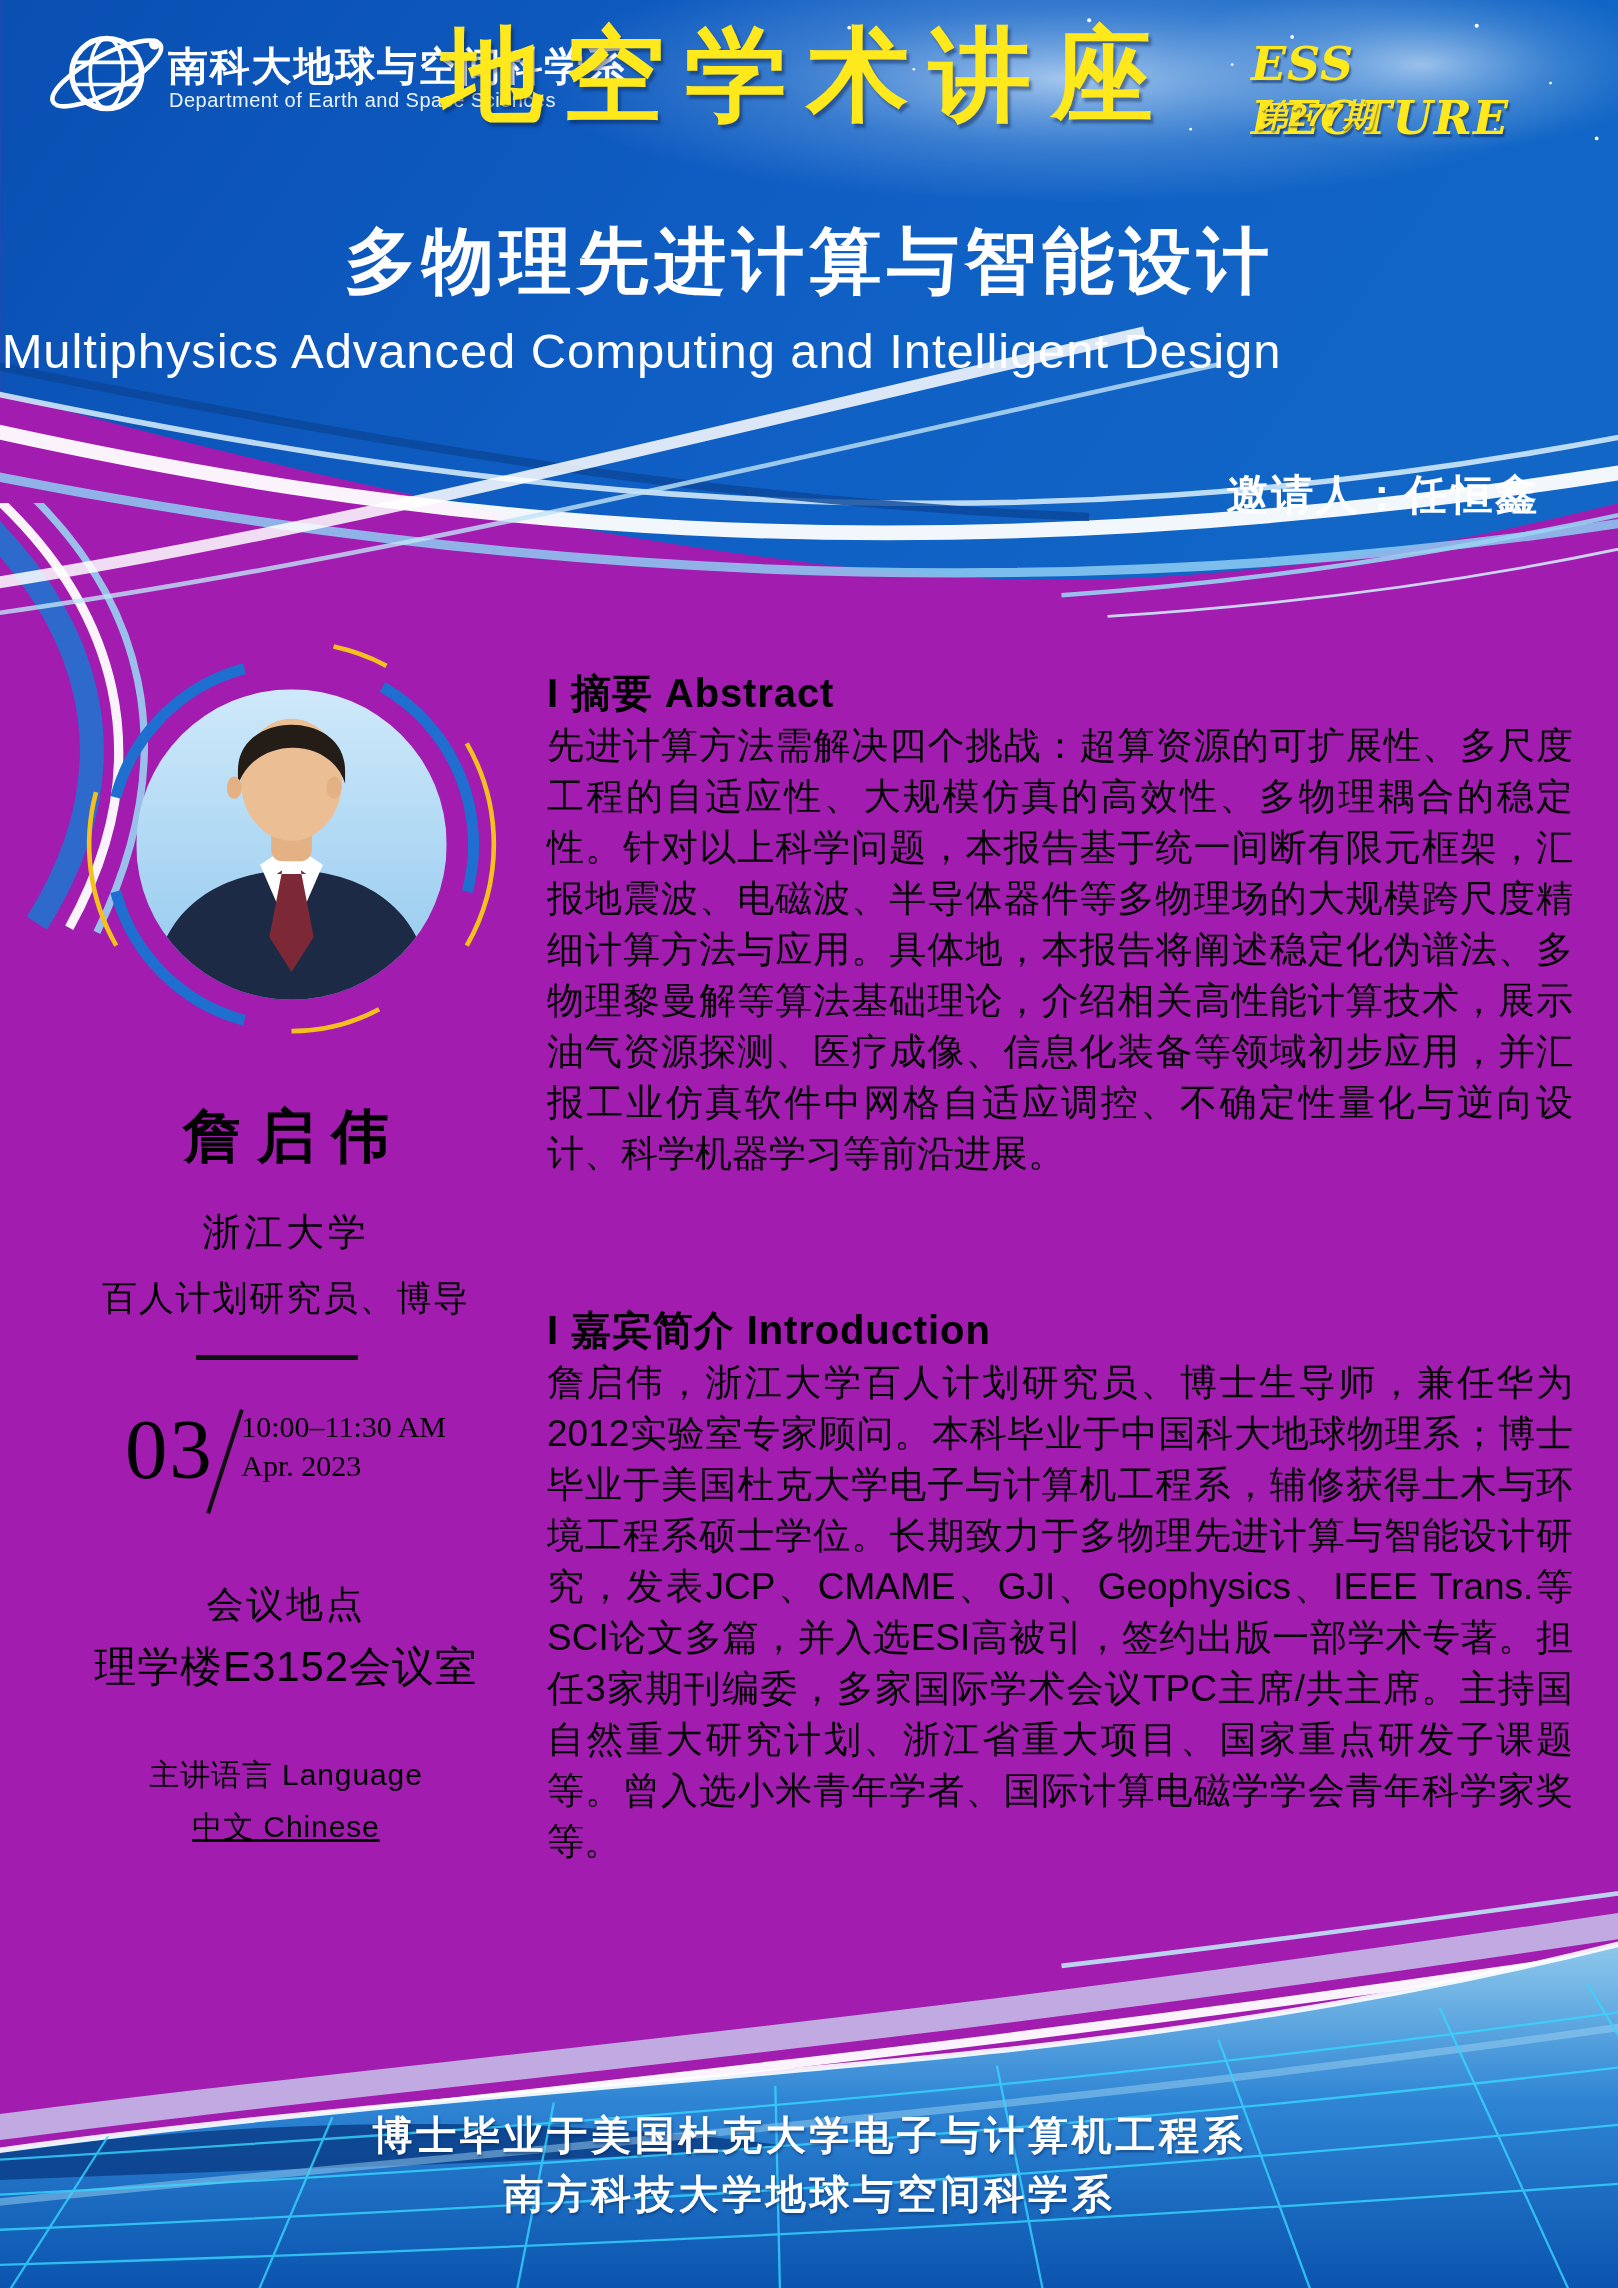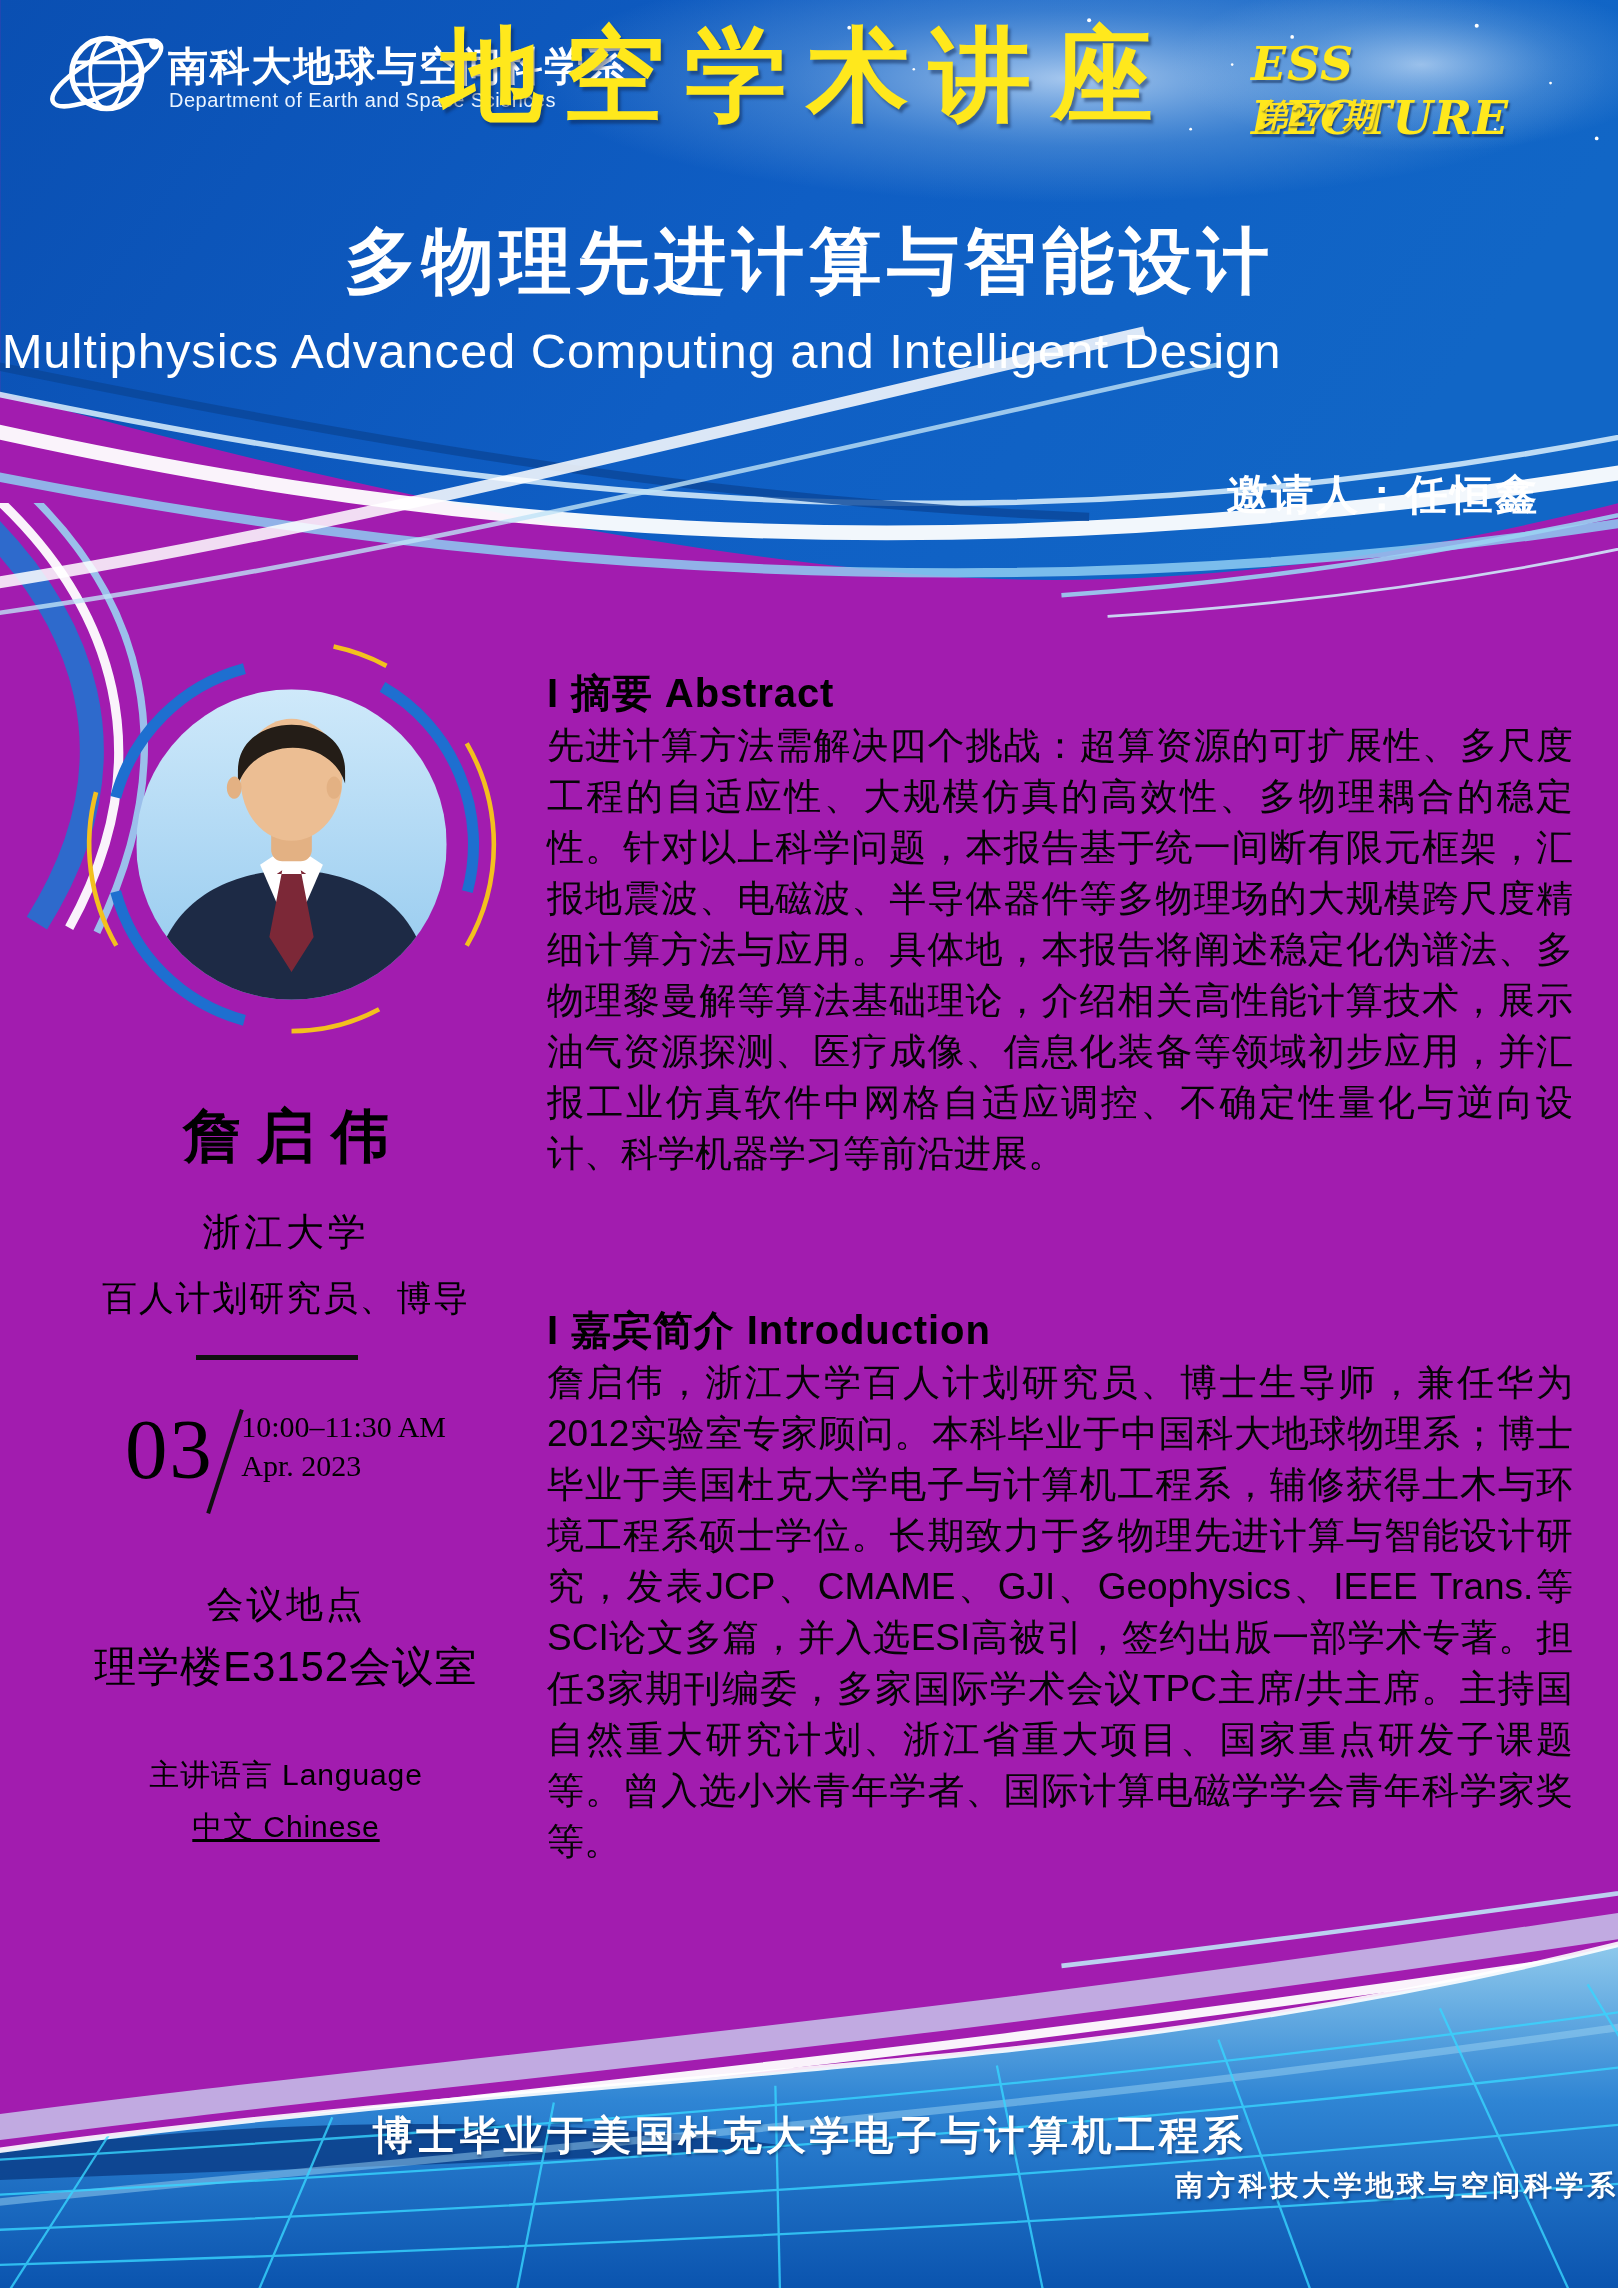--- a/index.html
+++ b/index.html
@@ -47,21 +47,21 @@
   .abs-heading{top:666px;}
   .abs-body{top:720px;}
   .intro-heading{top:1303px;}
   .intro-body{top:1357px;}
   .para{font-size:37px;line-height:51px;text-align:justify;text-align-last:left;color:#050505;}
 
   
   .footer-line{left:0;width:1619px;text-align:center;font-weight:bold;color:#ffffff;
     text-shadow:0.9px 1.8px 2.8px rgba(5,40,90,.55);letter-spacing:3.7px;}
   .footer-line1{top:2108px;font-size:40px;}
-  .footer-line2{top:2167px;font-size:28px;text-align:right;}
+  .footer-line2{top:2167px;font-size:40px;}
 </style>
 </head>
 <body>
 
 <div class="poster">
 
   <svg class="decor" style="left:0;top:0;" width="1619" height="646" viewBox="0 0 1754 700">
     <defs>
       <linearGradient id="hdrGrad" x1="0" y1="0" x2="1" y2="0.25">
         <stop offset="0" stop-color="#0a4fb2"></stop>

